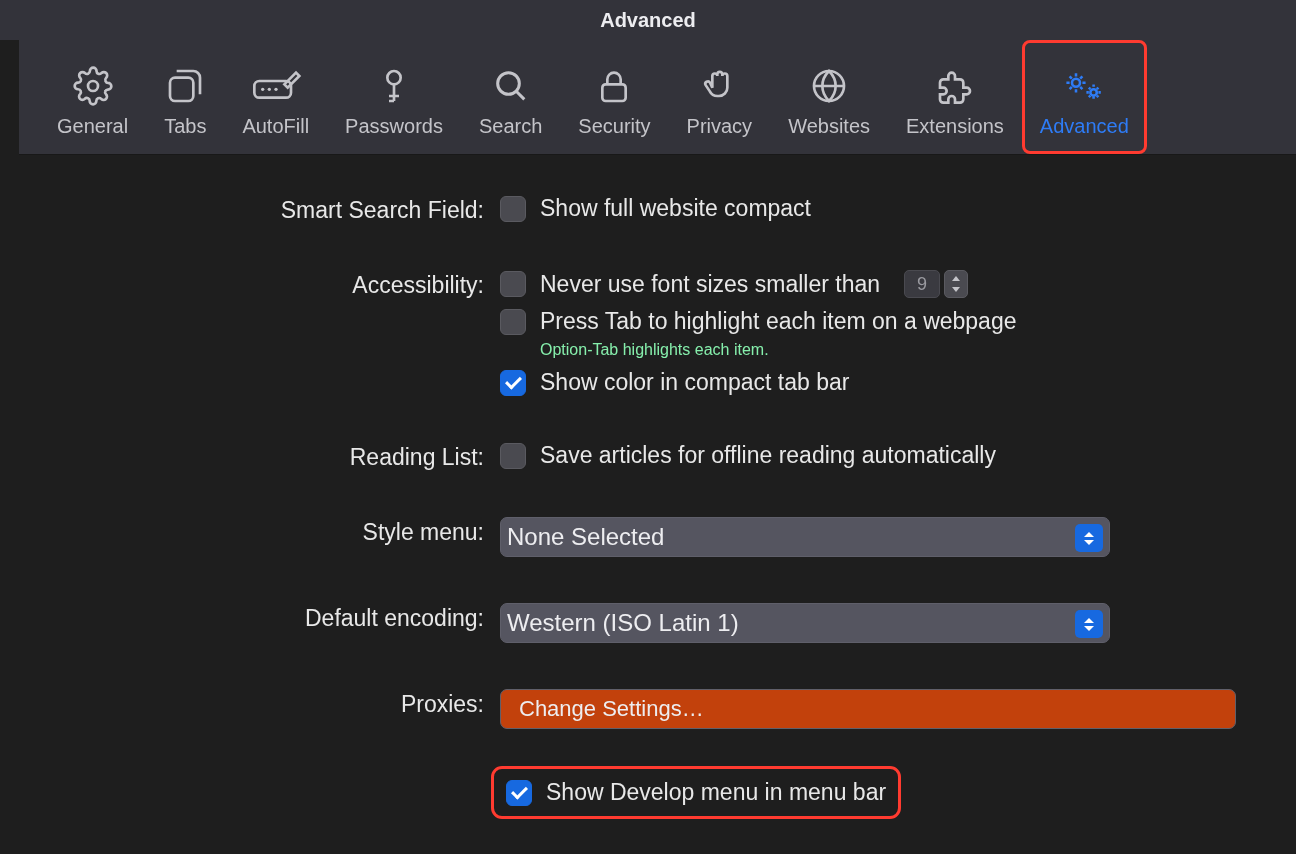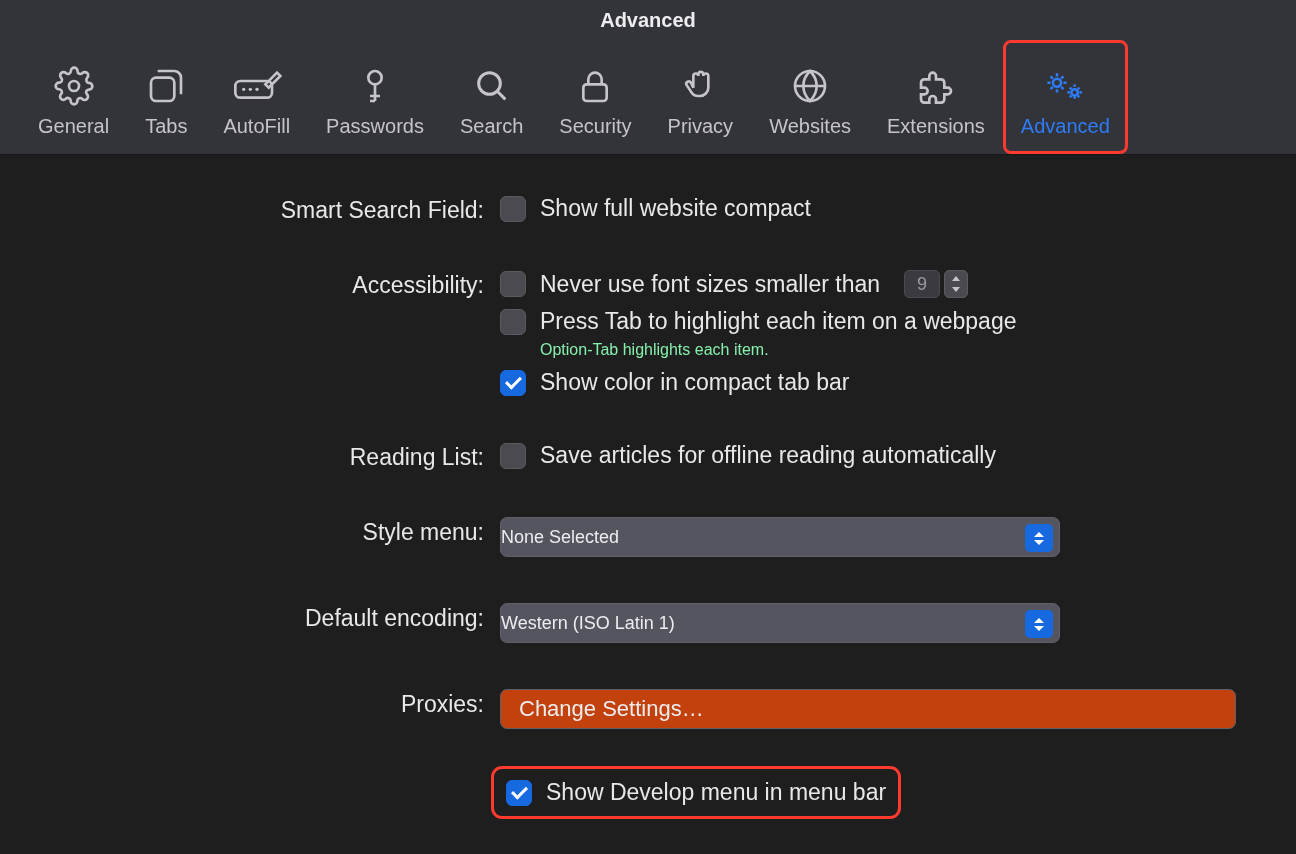--- a/index.html
+++ b/index.html
@@ -22,20 +22,21 @@
   color: #ededf0;
 }
 .toolbar {
   height: 115px;
   background: #33333a;
   display: flex;
   align-items: stretch;
   padding: 0 20px;
   gap: 0;
   border-bottom: 1px solid #181818;
+  margin-left: 19px;
 }
 .tool-item {
   display: flex;
   flex-direction: column;
   align-items: center;
   justify-content: center;
   padding: 8px 18px 6px 18px;
   color: #c4c4c9;
   border-radius: 8px;
   cursor: default;
@@ -149,25 +150,25 @@
   position: absolute;
 }
 .stepper::before { border-bottom: 5px solid #c4c4c9; top: 5px; }
 .stepper::after  { border-top: 5px solid #c4c4c9; bottom: 5px; }
 .popup {
   height: 40px;
   background: #555560;
   border-radius: 7px;
   display: flex;
   align-items: center;
-  padding: 0 40px 0 0;
-  font-size: 18px;
+  padding: 0 40px 0 6px;
+  font-size: 24px;
   color: #ededf0;
   position: relative;
-  width: 560px;
+  width: 610px;
   border: 1px solid #5f5f6a;
 }
 .popup .arrows {
   position: absolute;
   right: 6px;
   top: 6px;
   width: 28px;
   height: 28px;
   background: #1769e0;
   border-radius: 5px;

